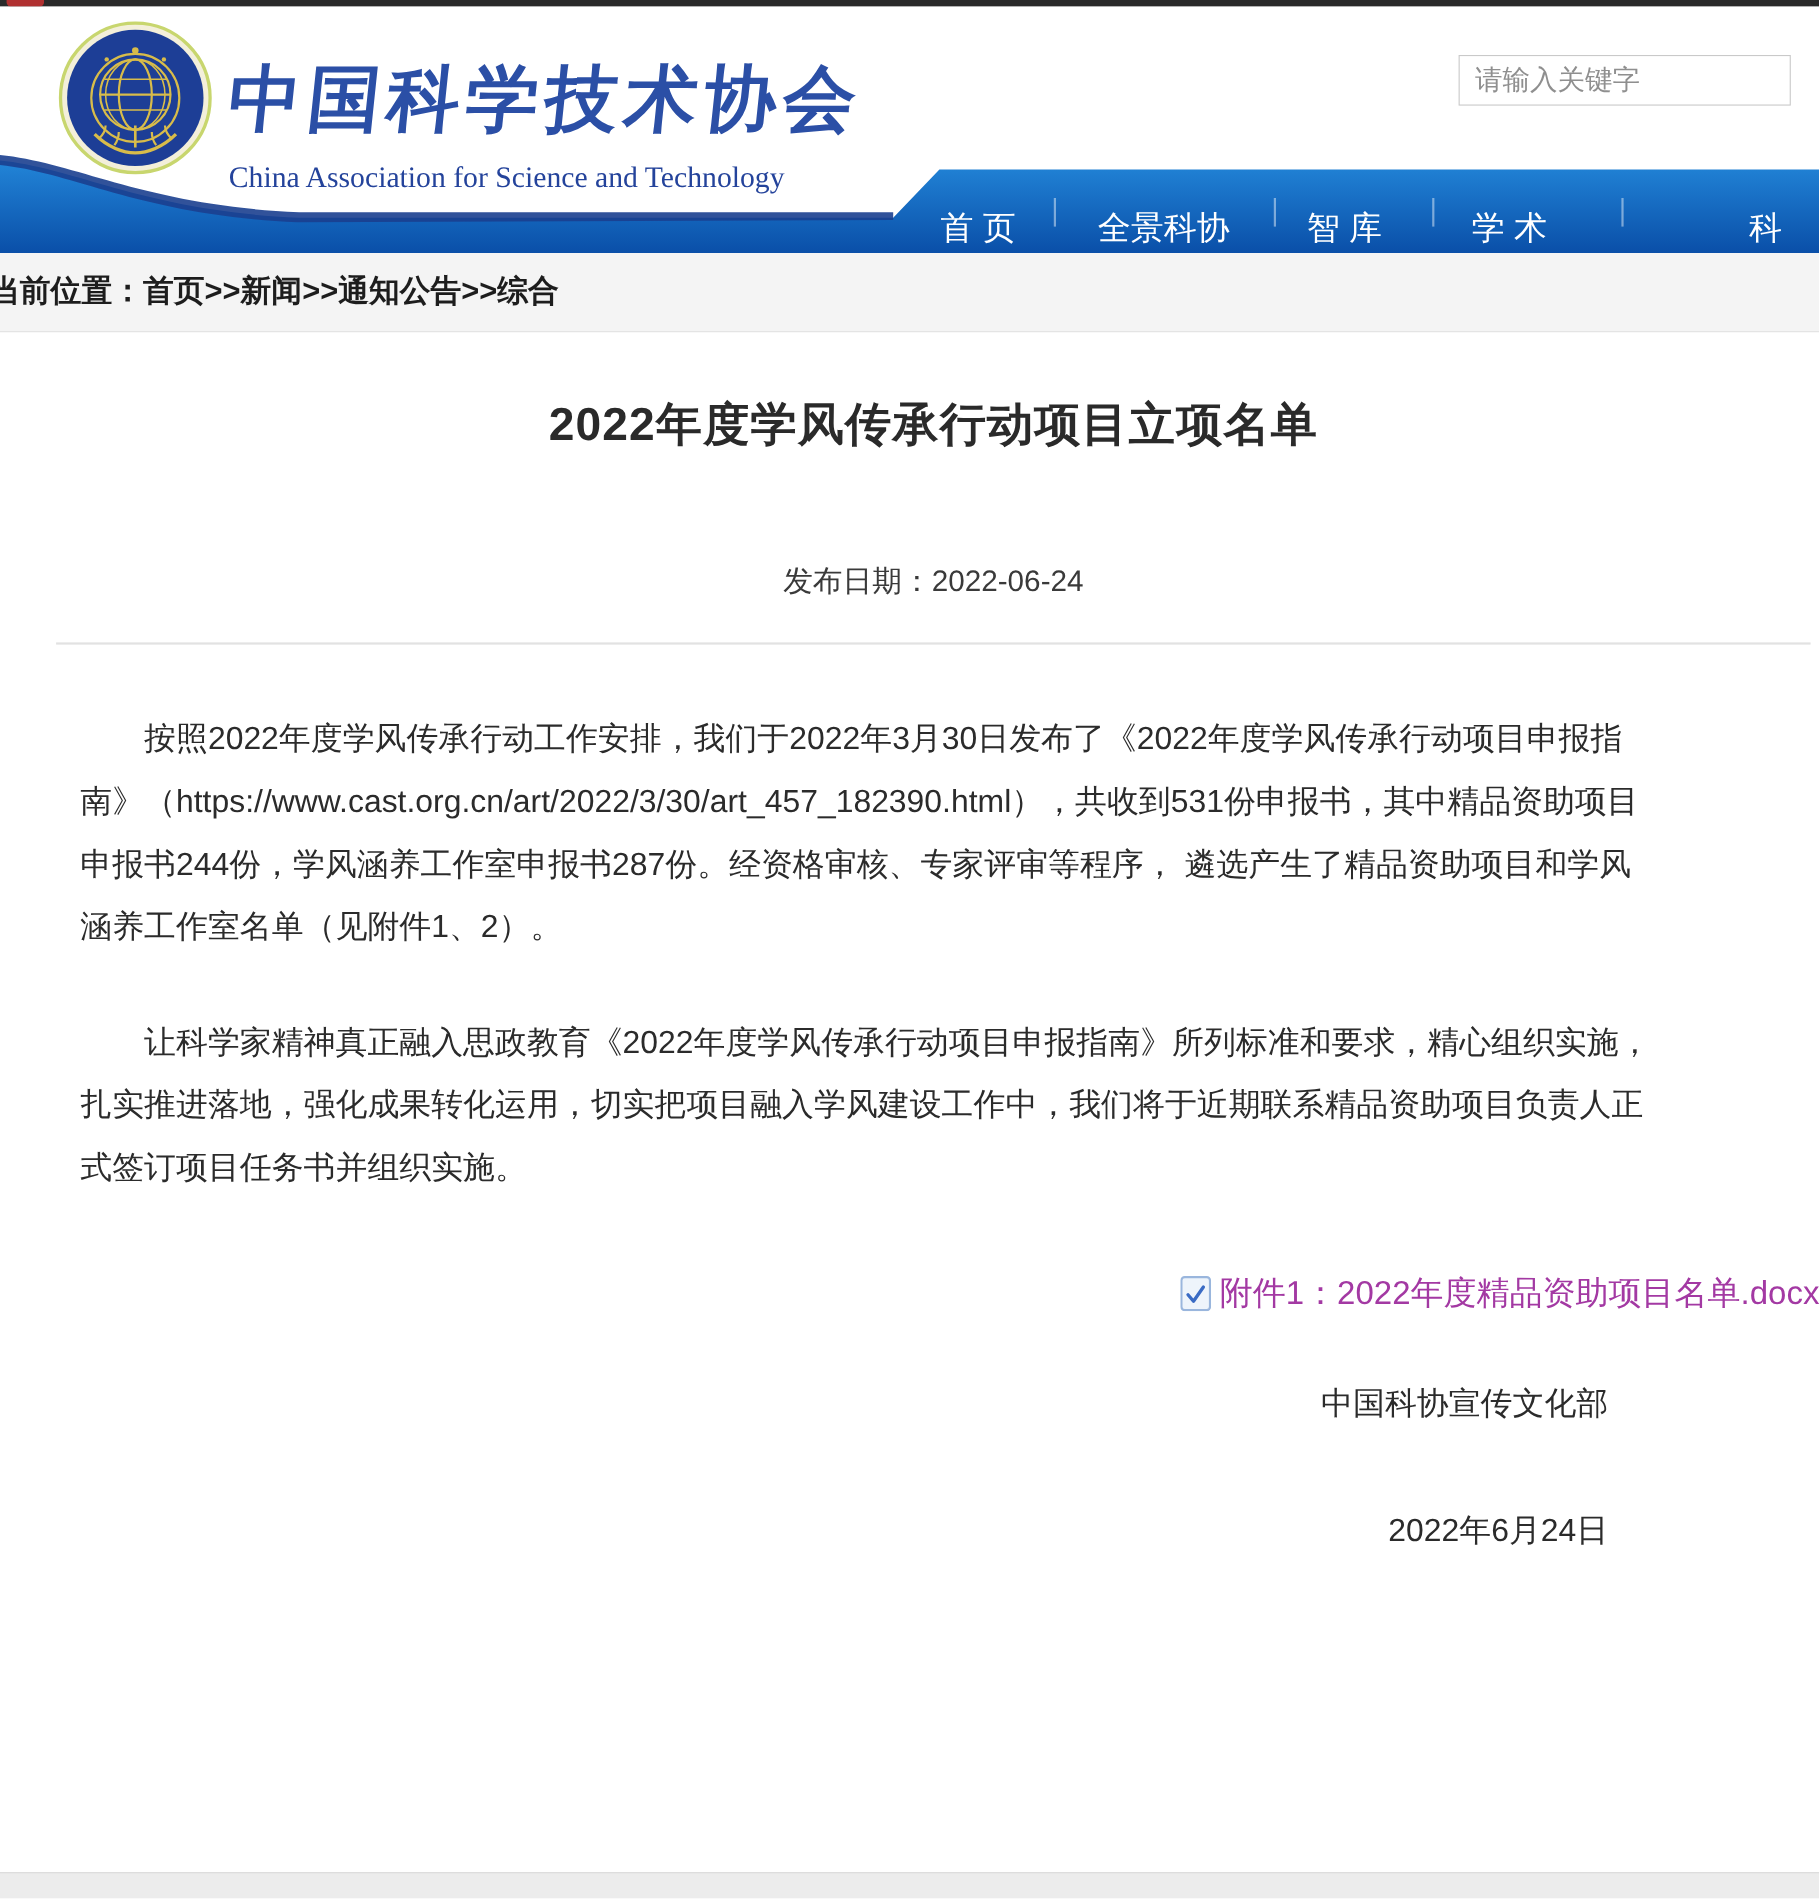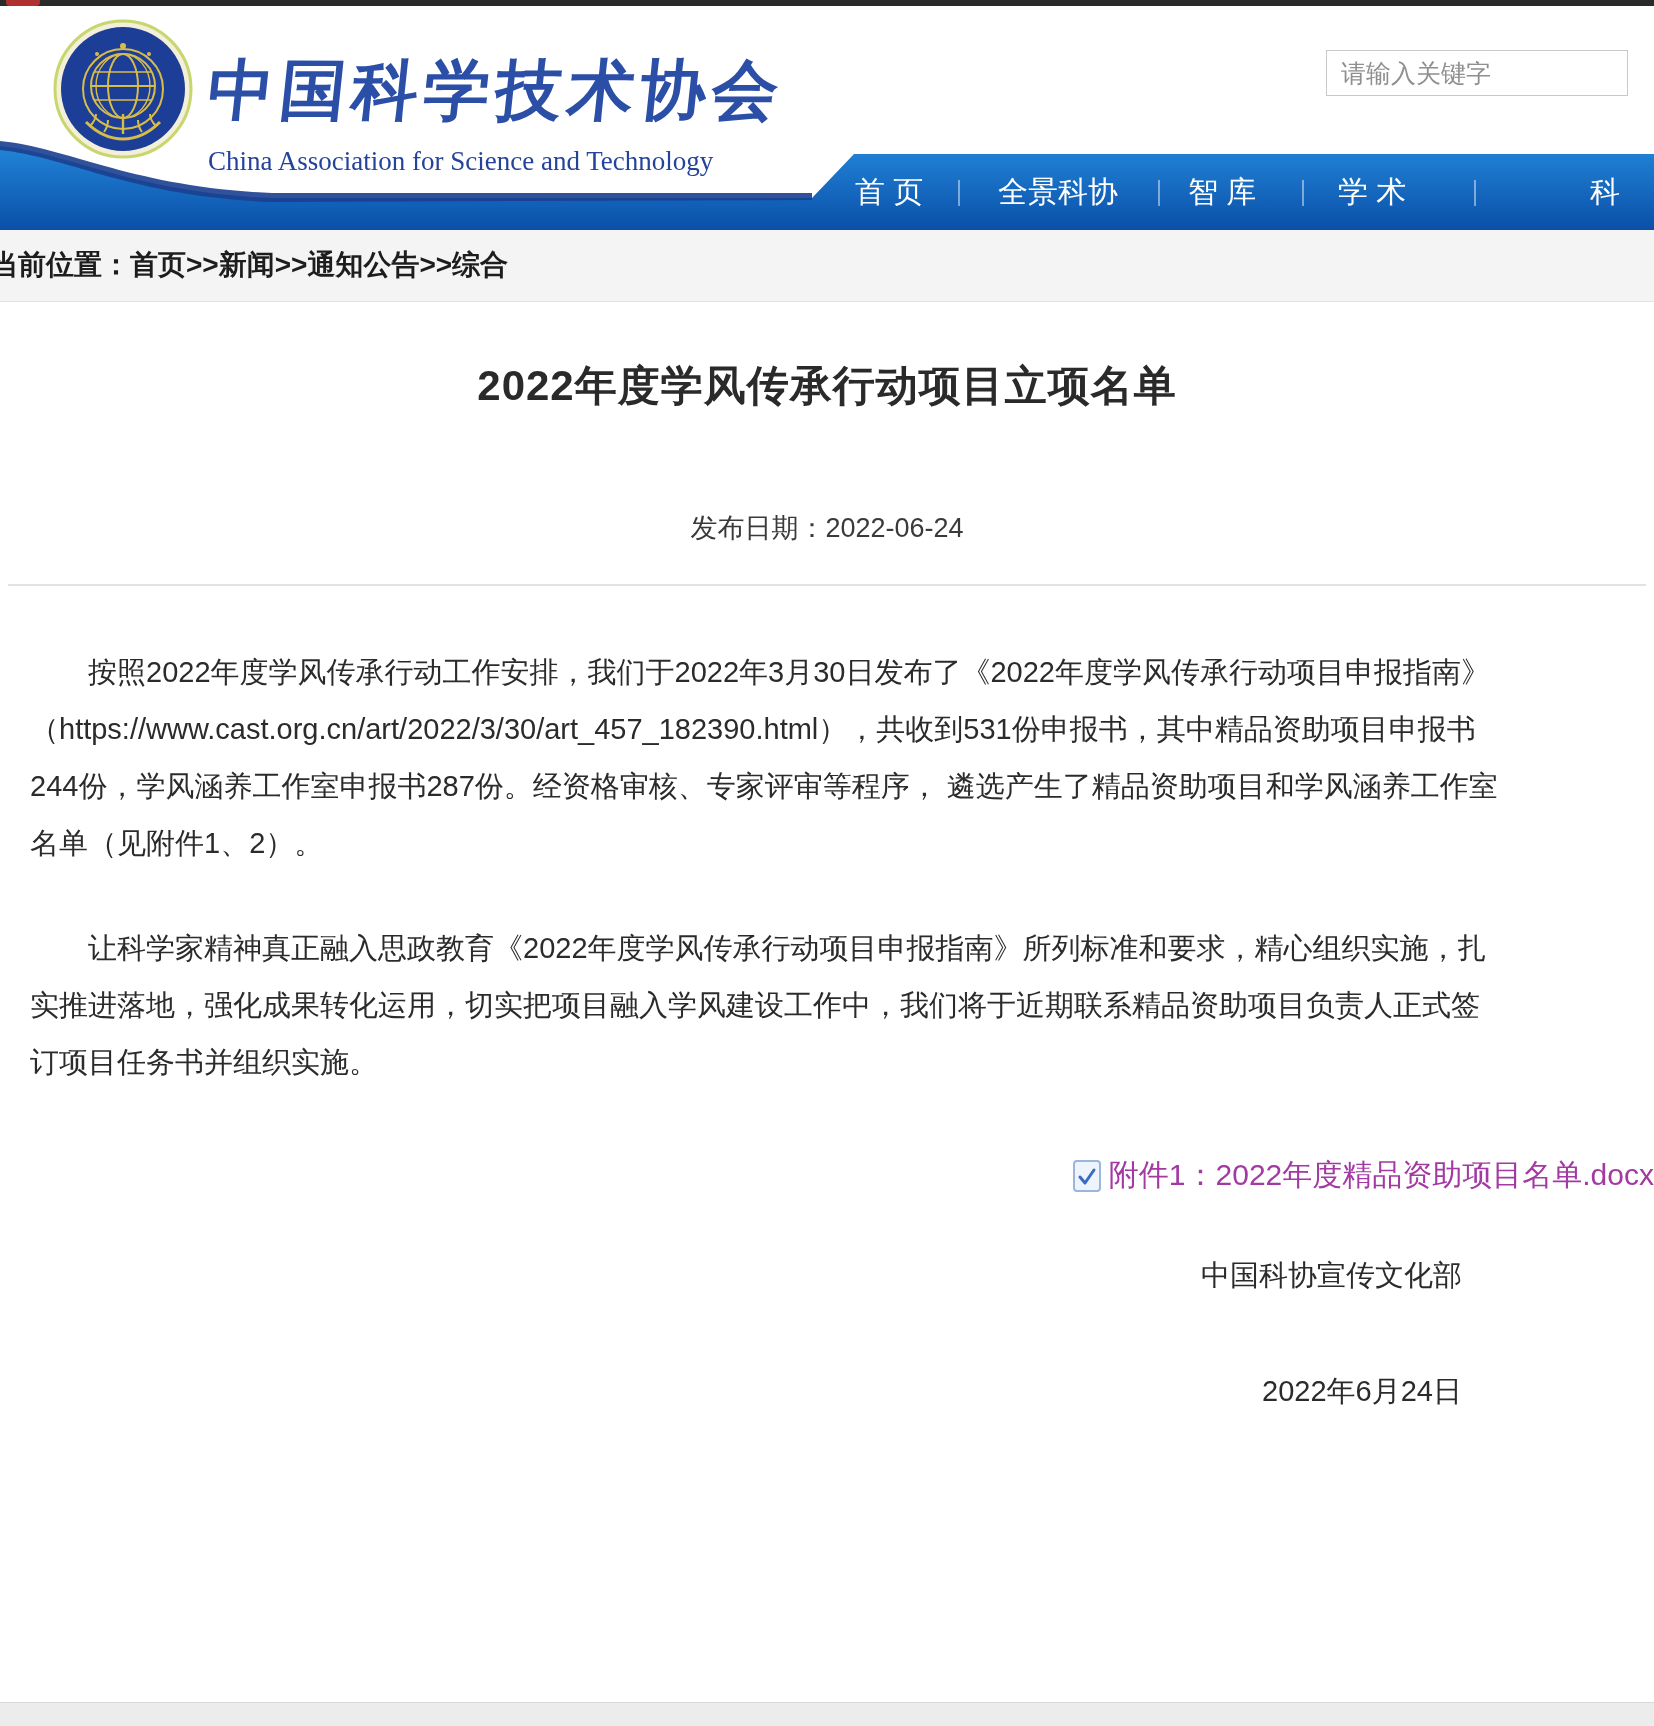--- a/index.html
+++ b/index.html
@@ -39,38 +39,38 @@
   }
   .search-box input {
     border: none; outline: none; flex: 1; height: 100%;
     font-size: 25px; padding: 0 10px 0 14px; color: #555;
     font-family: inherit; background: transparent;
   }
   .search-box input::placeholder { color: #8f8f8f; }
   
   .nav { position: absolute; left: 0; top: 148px; width: 100%; height: 76px; z-index: 2; }
   .nav-item {
-    position: absolute; top: 0; height: 76px; line-height: 76px;
+    position: absolute; top: 16px; height: 76px; line-height: 76px;
     color: #ffffff; font-size: 30px; font-weight: 500; white-space: nowrap; cursor: pointer;
   }
   .nav-sep {
     position: absolute; top: 26px; width: 2px; height: 26px;
     background: rgba(255,255,255,0.45);
   }
   
   .breadcrumb {
     height: 74px; background: #f4f4f4; border-bottom: 1px solid #e3e3e3;
     display: flex; align-items: center;
     font-size: 28px; font-weight: bold; color: #1d1d1d;
     padding-left: 0; margin-left: -10px; white-space: nowrap;
   }
   .breadcrumb .crumb-link { cursor: pointer; }
   .breadcrumb .crumb-sep { font-weight: bold; }
   
-  .article { position: relative; }
+  .article { position: relative; padding-left: 43px; }
   .article-title {
     text-align: center; margin-top: 56px;
     font-size: 42px; font-weight: bold; color: #2a2a2a; letter-spacing: 1px;
   }
   .date-line {
     text-align: center; margin-top: 96px; font-size: 27px; color: #3a3a3a;
   }
   .divider { height: 2px; background: #e2e2e2; margin: 38px 8px 0 8px; }
   .body-text { margin: 58px 150px 0 30px; }
   .body-text p {

